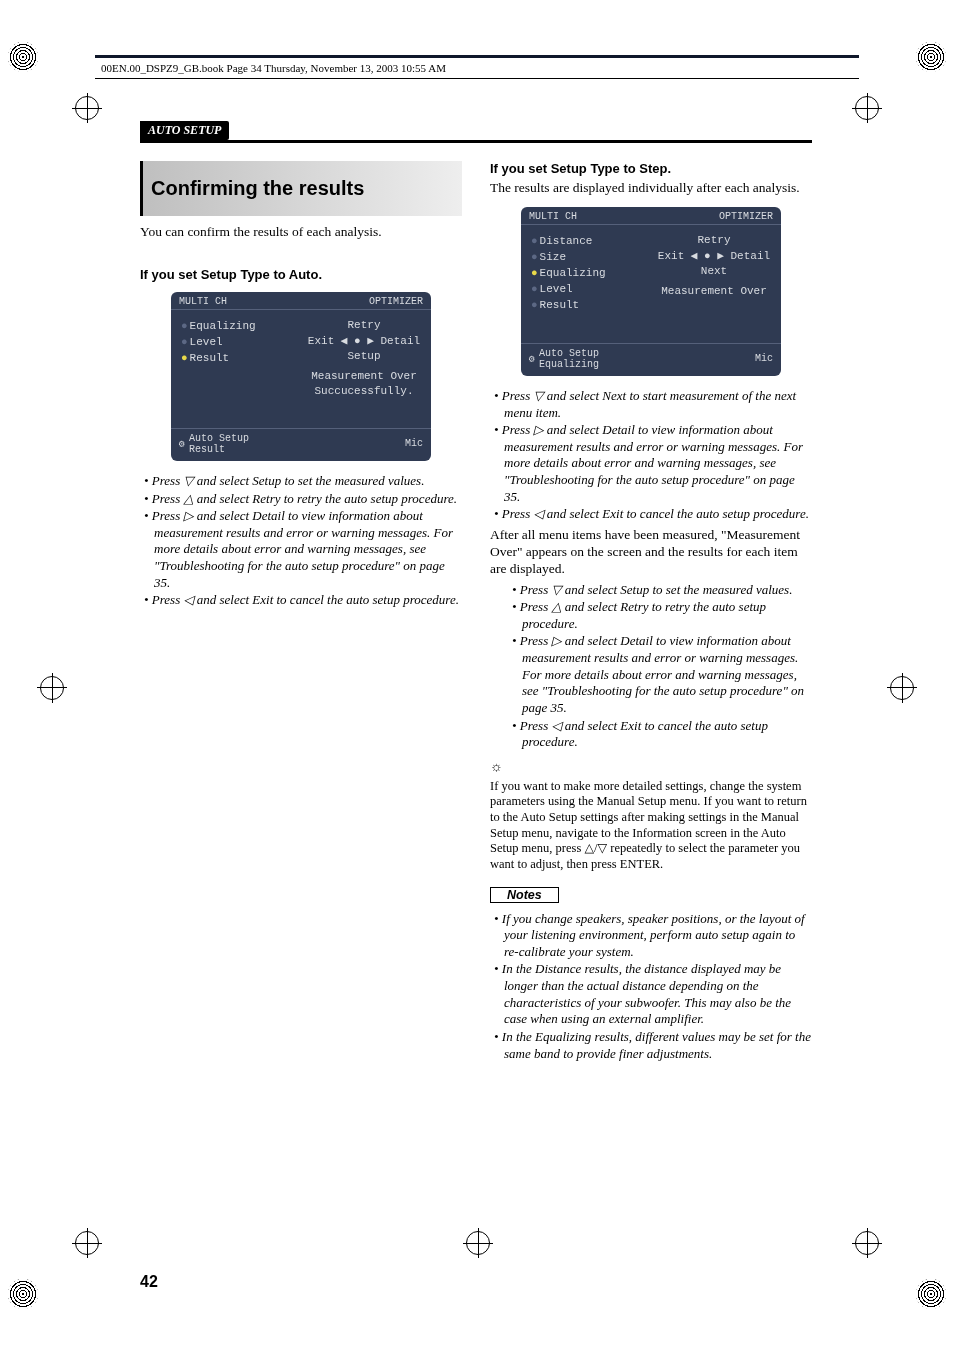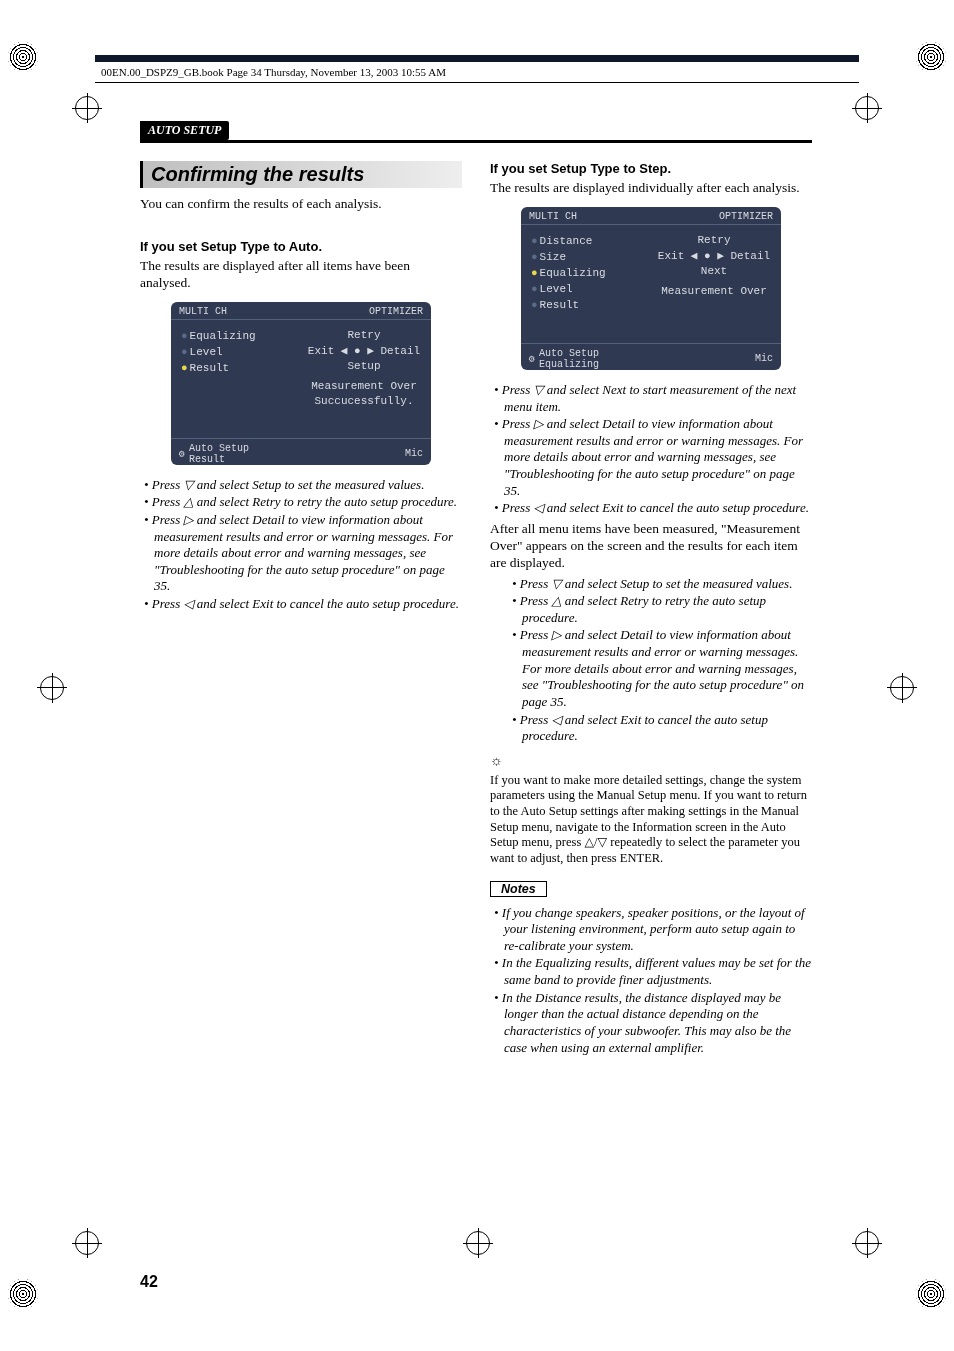--- a/index.html
+++ b/index.html
@@ -13,21 +13,21 @@
     width: 954px;
     height: 1351px;
     position: relative;
     box-sizing: border-box;
   }
   .running-header {
     position: absolute;
     top: 55px;
     left: 95px;
     right: 95px;
-    border-top: 7px solid #0f172a;
+    border-top: 3px solid #0f172a;
     border-bottom: 1px solid #000;
     padding: 4px 6px;
     font-size: 11px;
   }
   .content-region {
     position: absolute;
     top: 120px;
     left: 140px;
     width: 672px;
   }
@@ -48,24 +48,23 @@
   .columns {
     display: flex;
     gap: 28px;
   }
   .col {
     width: 322px;
   }
   .heading-box {
     background: linear-gradient(to right, #bfbfbf 0%, #eeeeee 100%);
     border-left: 3px solid #000;
-    padding: 2px 8px;
+    padding: 16px 8px;
     font-family: Arial, Helvetica, sans-serif;
     font-weight: bold;
-    font-style: italic;
     font-size: 20px;
     margin-bottom: 8px;
   }
   .body-text {
     font-size: 13.5px;
     line-height: 1.25;
     margin: 4px 0;
   }
   .subhead {
     font-family: Arial, Helvetica, sans-serif;
@@ -75,21 +74,21 @@
     margin-bottom: 2px;
   }
   .osd {
     width: 260px;
     background: #2f3a52;
     color: #d8dbe0;
     font-family: "Courier New", monospace;
     font-size: 11px;
     border-radius: 6px;
     margin: 10px auto 12px auto;
-    padding-bottom: 0;
+    padding-bottom: 6px;
     overflow: hidden;
   }
   .osd-titlebar {
     display: flex;
     justify-content: space-between;
     padding: 4px 8px 2px 8px;
     border-bottom: 1px solid #55607a;
     font-size: 10px;
   }
   .osd-body {
@@ -137,21 +136,21 @@
   .sub-list {
     padding-left: 22px;
   }
   .tip-icon {
     font-size: 14px;
     margin-top: 8px;
   }
   .notes-label {
     display:inline-block;
     border:1px solid #000;
-    padding:0 10px;
+    padding:0 16px;
     font-style: italic;
     font-weight: bold;
     font-size: 12.5px;
     margin: 10px 16px 4px 0;
     font-family: Arial, Helvetica, sans-serif;
   }
   .page-number {
     position:absolute;
     bottom:60px;
     left:140px;
@@ -208,21 +207,20 @@
     <div class="section-tab-row">
       <span class="section-tab">AUTO SETUP</span>
     </div>
 
     <div class="columns">
 
       <div class="col">
         <div class="heading-box">Confirming the results</div>
         <div class="body-text">You can confirm the results of each analysis.</div>
         <div class="subhead">If you set Setup Type to Auto.</div>
-        <div class="body-text">The results are displayed after all items have been analysed.</div>
 
         <div class="osd">
           <div class="osd-titlebar">
             <span>MULTI CH</span>
             <span>OPTIMIZER</span>
           </div>
           <div class="osd-body">
             <div class="osd-left">
               <div class="inactive">Equalizing</div>
               <div class="inactive">Level</div>
@@ -307,21 +305,21 @@
           <li>Press ▷ and select Detail to view information about measurement results and error or warning messages. For more details about error and warning messages, see "Troubleshooting for the auto setup procedure" on page 35.</li>
           <li>Press ◁ and select Exit to cancel the auto setup procedure.</li>
         </ul>
 
         <div class="tip-icon">☼</div>
         <div class="body-text" style="font-size:12.5px">If you want to make more detailed settings, change the system parameters using the Manual Setup menu. If you want to return to the Auto Setup settings after making settings in the Manual Setup menu, navigate to the Information screen in the Auto Setup menu, press △/▽ repeatedly to select the parameter you want to adjust, then press ENTER.</div>
 
         <div class="notes-label">Notes</div>
         <ul class="bullet-list">
           <li>If you change speakers, speaker positions, or the layout of your listening environment, perform auto setup again to re-calibrate your system.</li>
+          <li>In the Distance results, the distance displayed may be longer than the actual distance depending on the characteristics of your subwoofer. This may also be the case when using an external amplifier.</li>
           <li>In the Equalizing results, different values may be set for the same band to provide finer adjustments.</li>
-          <li>In the Distance results, the distance displayed may be longer than the actual distance depending on the characteristics of your subwoofer. This may also be the case when using an external amplifier.</li>
         </ul>
       </div>
     </div>
   </div>
 
   <div class="page-number">42</div>
 </div>
 
 </body></html>

